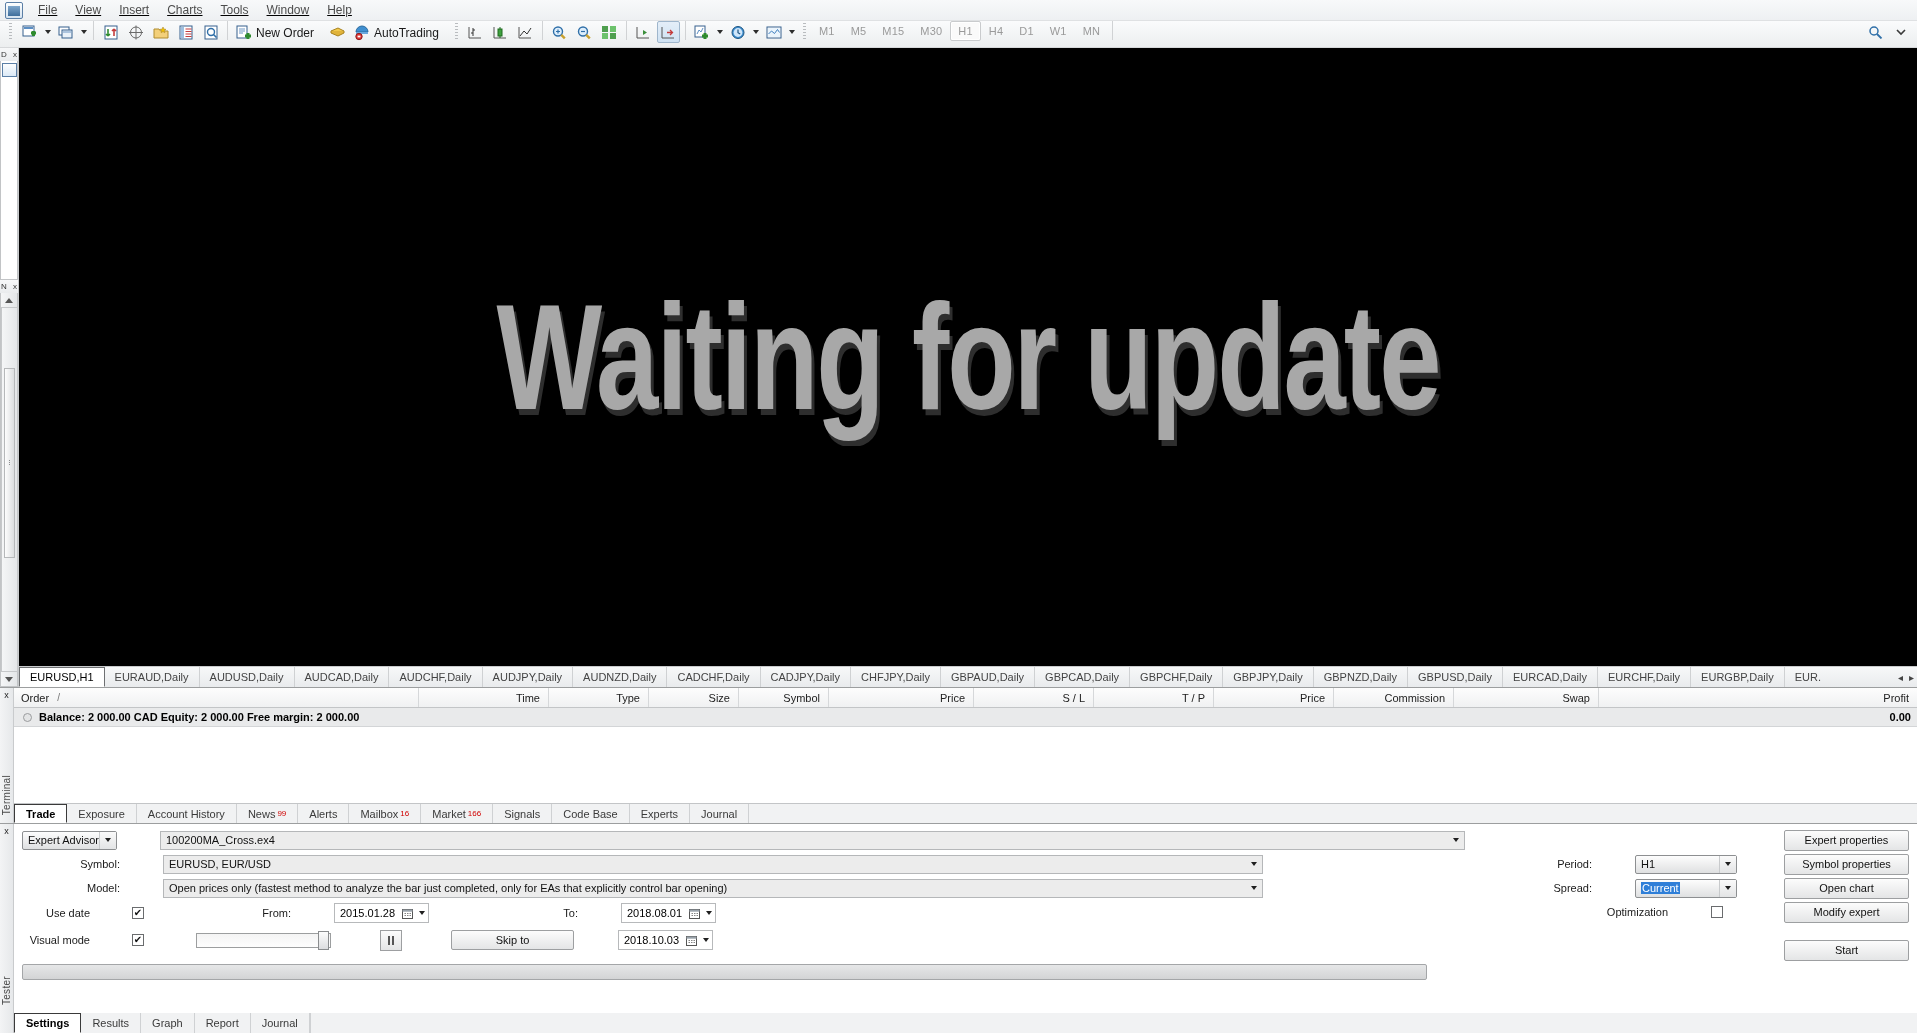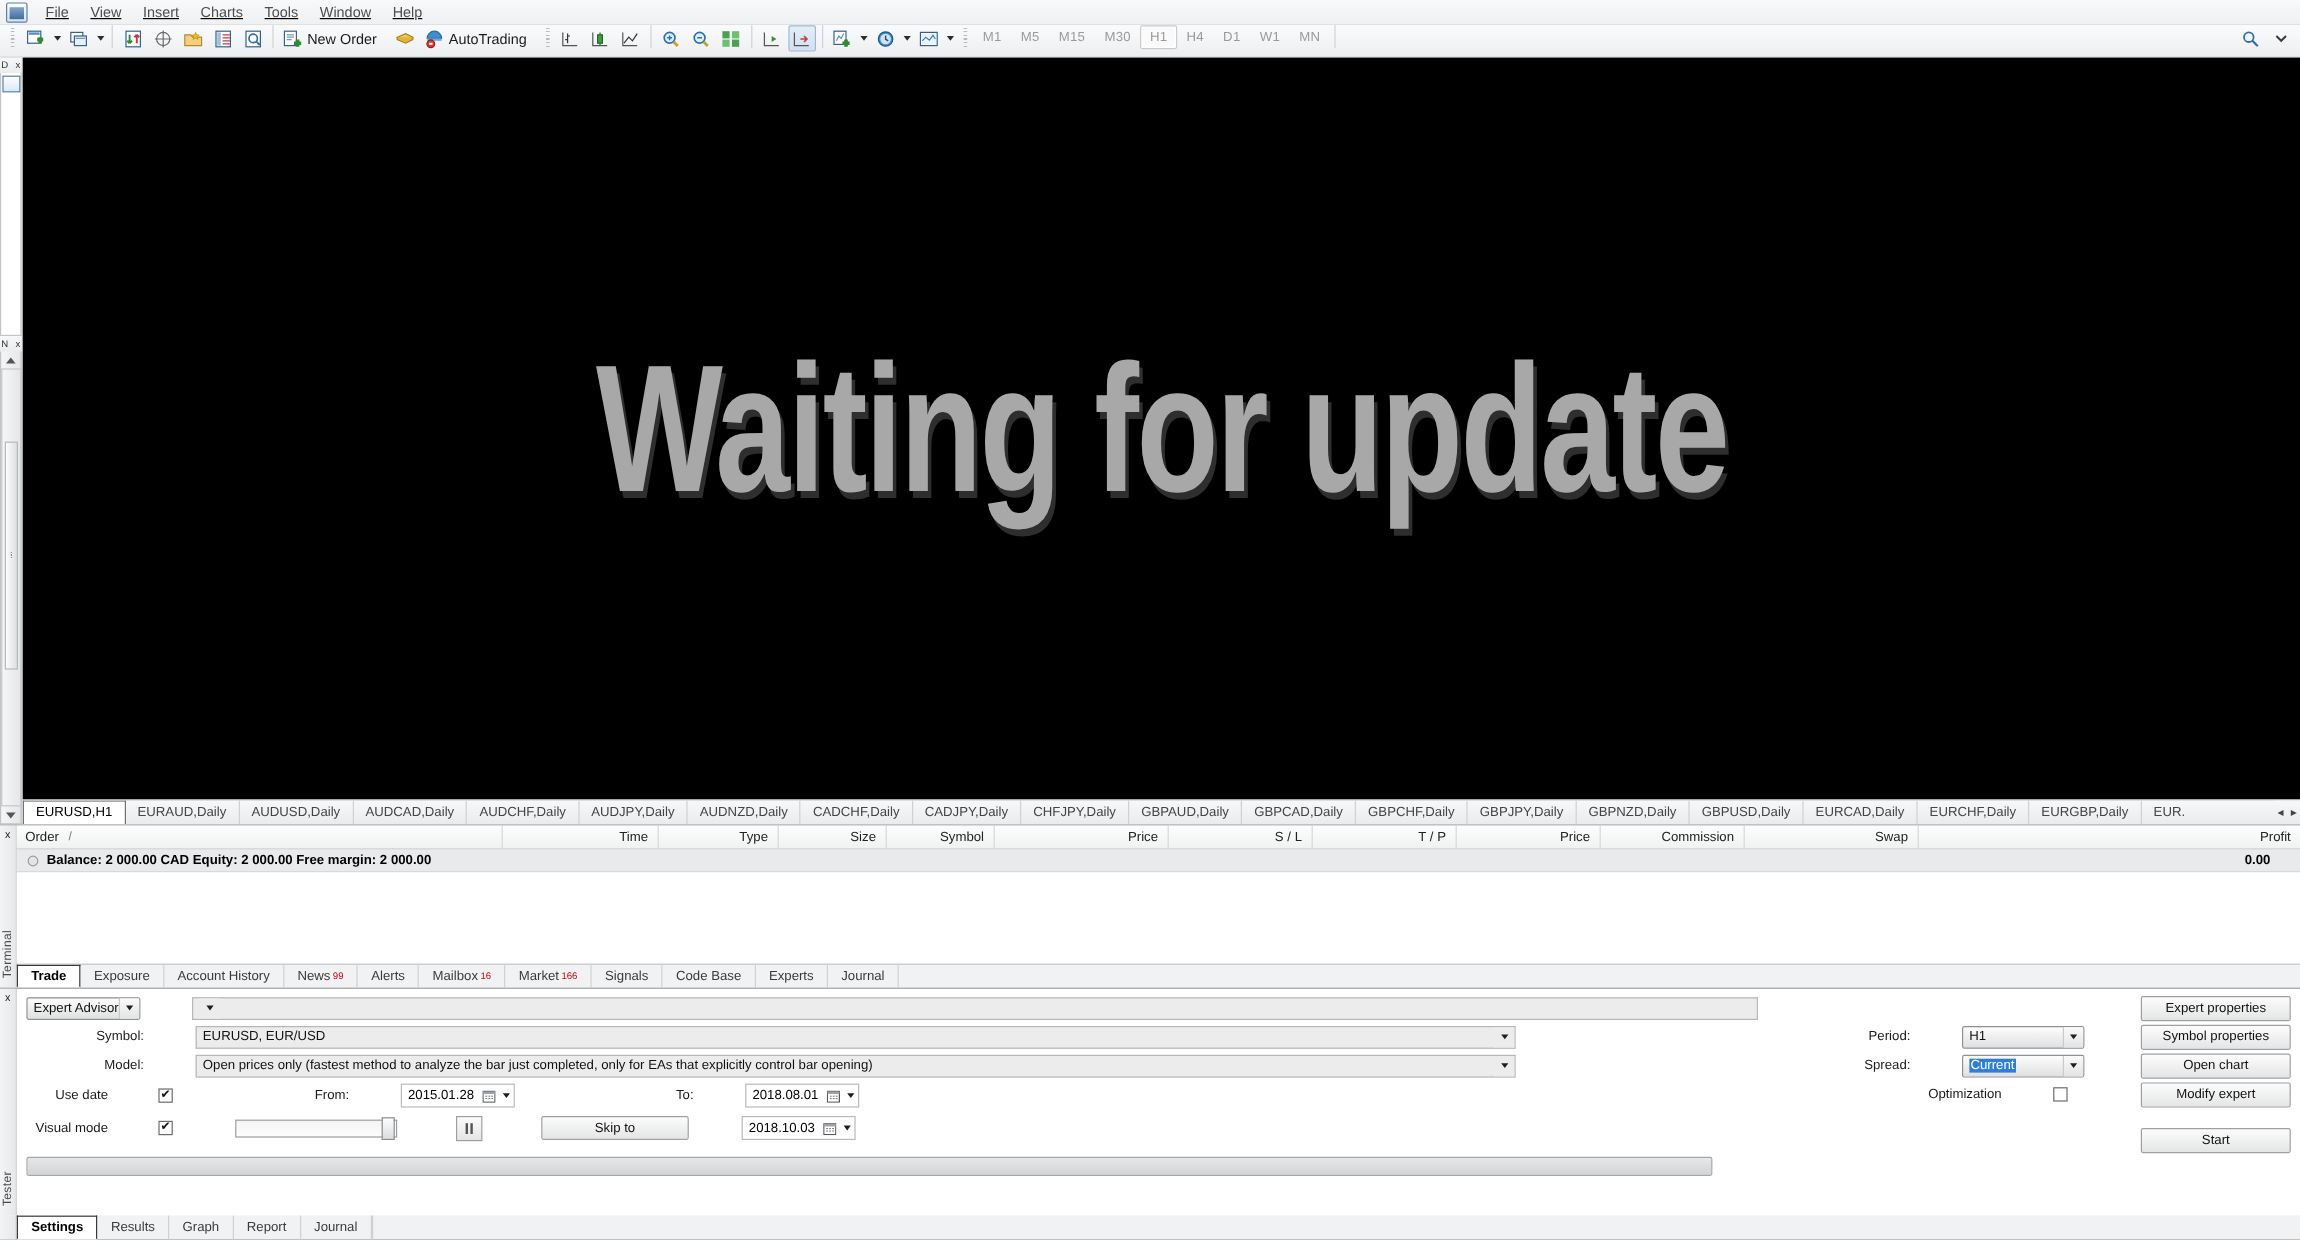--- a/index.html
+++ b/index.html
@@ -106,21 +106,21 @@
   .gridhead { height:20px; display:flex; align-items:stretch; font-size:11px; color:#222;
               background:linear-gradient(180deg,#fdfdfd,#f0f1f2); border-bottom:1px solid #c3c5c7; }
   .gh { display:flex; align-items:center; justify-content:flex-end; padding-right:8px;
         border-right:1px solid #d6d8da; }
   .gh.first { justify-content:flex-start; padding-left:7px; }
   .sortmark { color:#777; margin-left:8px; font-size:10px; }
   .balrow { height:19px; display:flex; align-items:center; padding-left:9px; font-weight:bold;
             font-size:11px; background:#e9eaeb; border-bottom:1px solid #d3d5d7; }
   .balrow .dot { width:9px; height:9px; border-radius:50%; border:1px solid #9a9c9e;
                  background:#e3e4e5; margin-right:7px; }
-  .balrow .profit { margin-left:auto; padding-right:25px; }
+  .balrow .profit { margin-left:auto; padding-right:6px; }
   .termfill { flex:1; background:#fff; }
   .termtabs { height:20px; display:flex; align-items:stretch; background:#f1f2f3;
               border-top:1px solid #c3c5c7; }
   .ttab { display:flex; align-items:center; padding:0 11px; font-size:11px; color:#3a3a3a;
           border-right:1px solid #cfd1d3; white-space:nowrap; }
   .ttab.active { background:#fff; color:#000; font-weight:bold; border:1px solid #3a3a3a;
                  border-bottom-color:#fff; }
   .badge { color:#d00000; font-size:8px; margin-left:2px; vertical-align:sub; }
 
   
@@ -516,20 +516,21 @@
       <span class="sidelabel">Tester</span>
     </div>
     <div class="testerbody">
 
       <div class="row">
         <div class="combo raised" style="width:95px">
           <span class="cv">Expert Advisor</span>
           <span class="carbox"></span>
         </div>
         <div class="combo flat" style="width:1305px; margin-left:6px">
+          <span class="cv">100200MA_Cross.ex4</span>
           <span class="carbox" style="background:#ececec;border-left:none"></span>
         </div>
       </div>
 
       <div class="row">
         <span class="lbl" style="width:98px">Symbol:</span>
         <div class="combo flat" style="width:1100px; margin-left:6px">
           <span class="cv">EURUSD, EUR/USD</span>
           <span class="carbox" style="background:#ececec;border-left:none"></span>
         </div>

